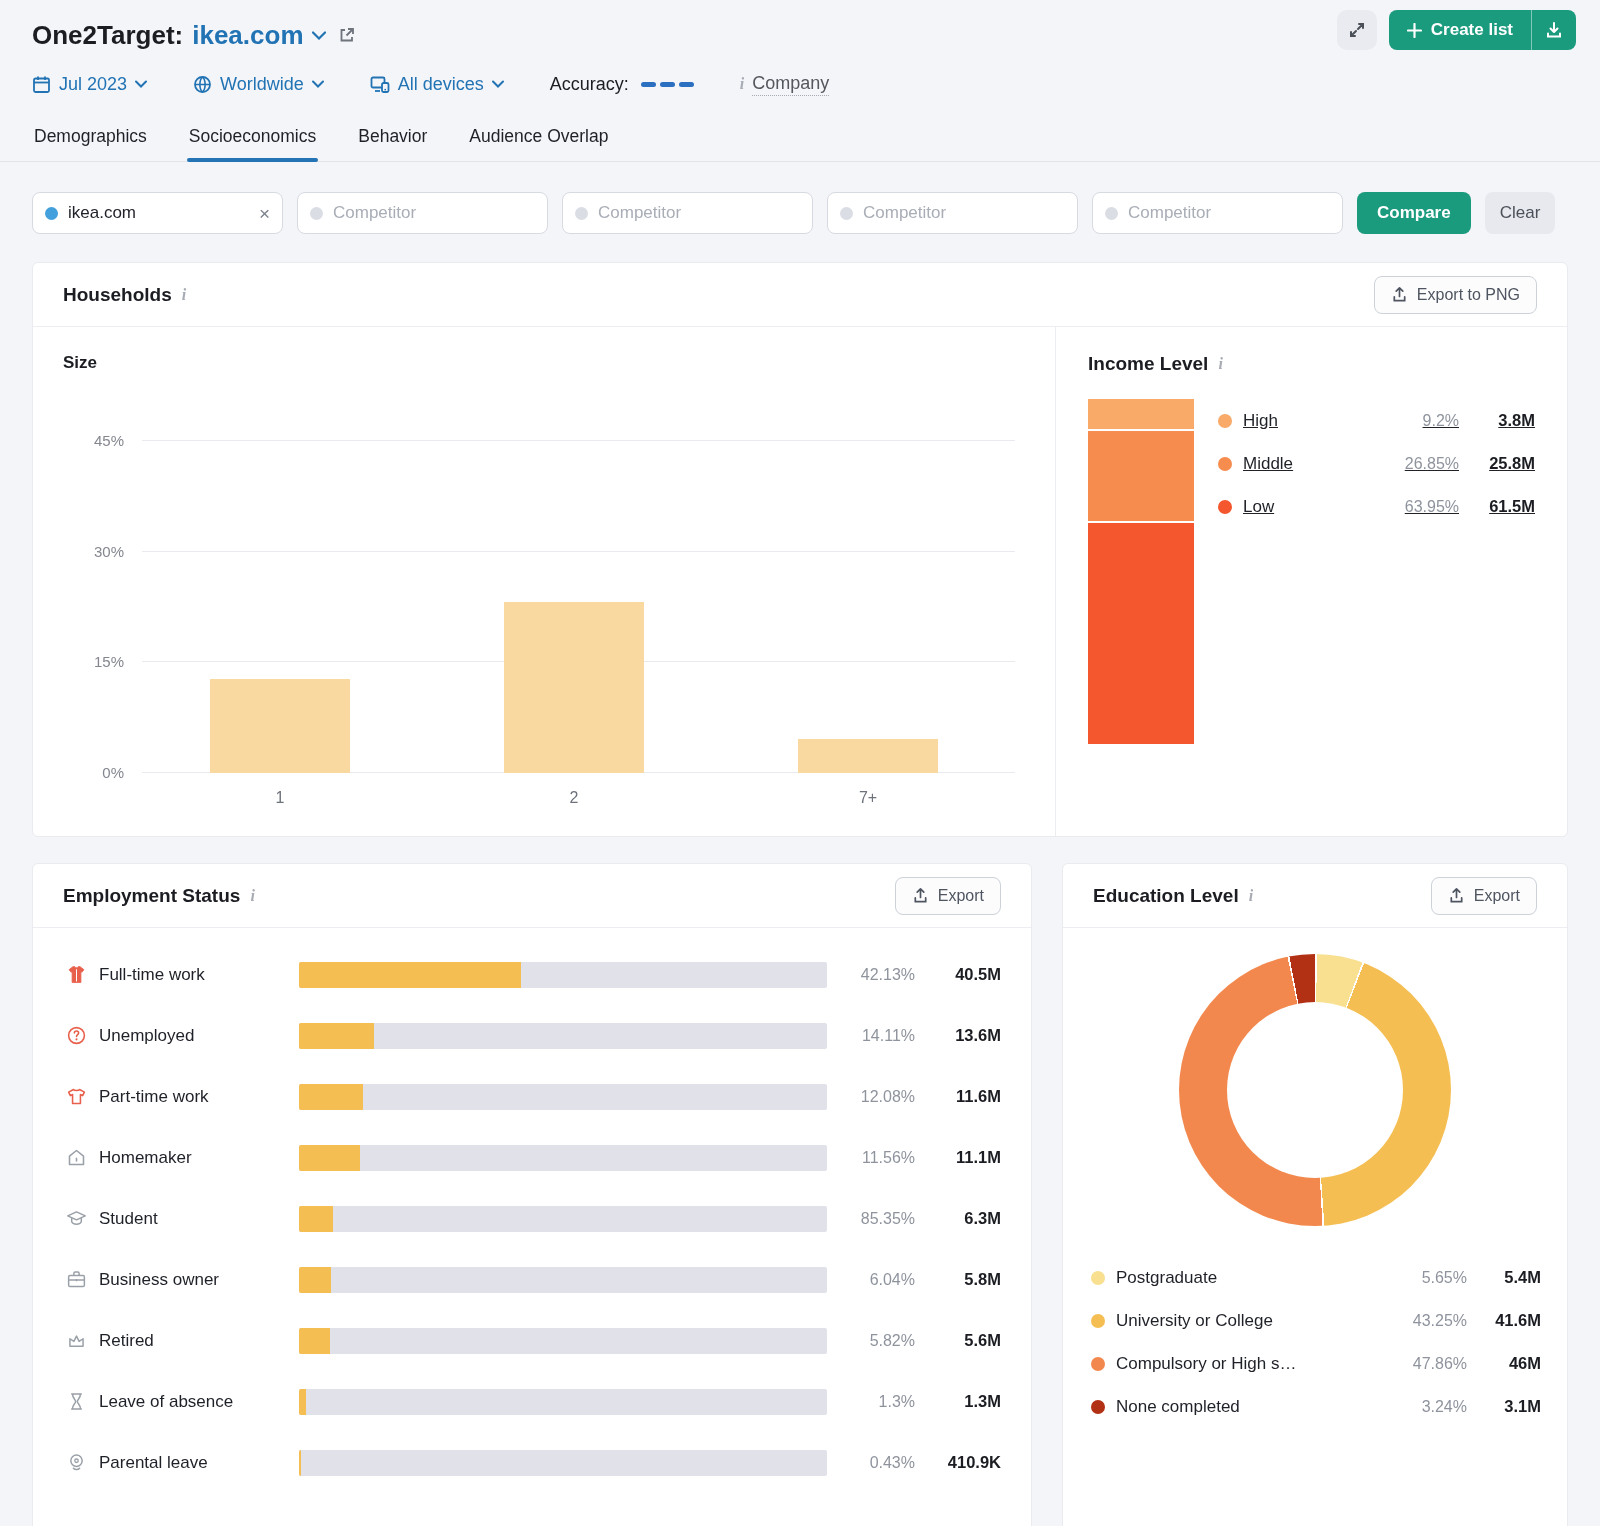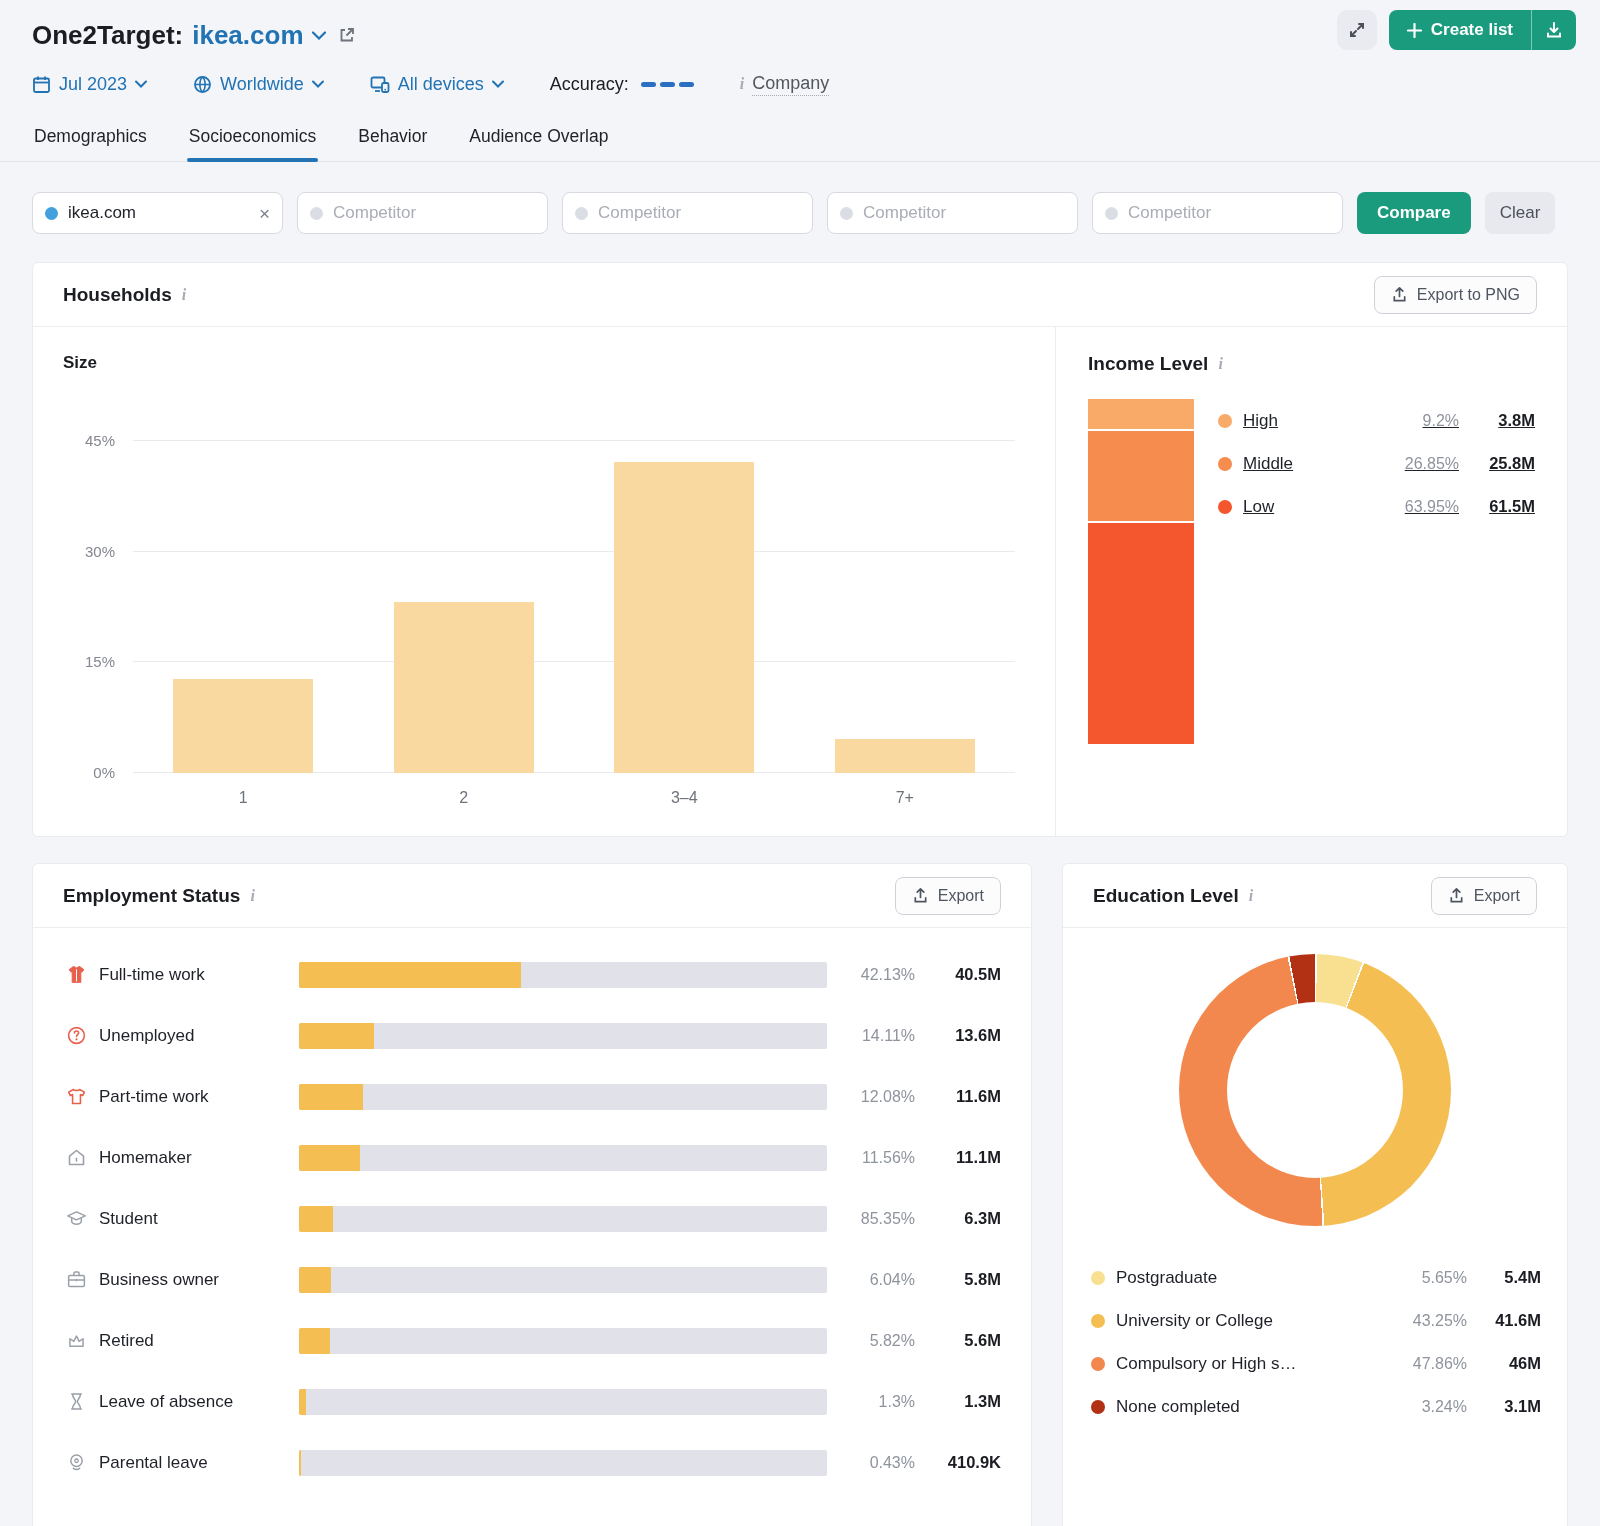--- a/index.html
+++ b/index.html
@@ -66,21 +66,21 @@
   .card-header .info-i { margin-left:10px; }
   .hdr-spacer { flex:1; }
   .export-btn { display:flex; align-items:center; gap:9px; height:38px; padding:0 16px; background:#FCFCFD;
     border:1px solid #CDD2D9; border-radius:8px; color:#4F5560; font-size:16px; cursor:pointer; }
 
   .households-card { margin:28px 32px 0 32px; height:575px; display:flex; flex-direction:column; }
   .households-body { flex:1; display:flex; min-height:0; }
   .size-panel { flex:1; padding:26px 34px 0 30px; }
   .panel-subtitle { font-size:17px; font-weight:700; color:#1B1D22; }
   .size-plot { position:relative; height:352px; margin-top:48px; margin-left:0; }
-  .gridline { position:absolute; left:70px; right:6px; height:1px; background:#E9EAEE; }
+  .gridline { position:absolute; left:79px; right:6px; height:1px; background:#E9EAEE; }
   .gridline .tick { position:absolute; left:-70px; top:0; width:52px; text-align:right;
     transform:translateY(-50%); font-size:15px; color:#84878F; }
   .size-cols { position:absolute; top:0; bottom:0; left:70px; right:6px; display:flex; }
   .size-col { flex:1; position:relative; display:flex; align-items:flex-end; justify-content:center; }
   .size-bar { width:80%; max-width:140px; cursor:pointer; }
   .xlab { position:absolute; top:100%; margin-top:16px; width:100%; text-align:center; font-size:16px; color:#6E727B; }
 
   .income-panel { width:512px; border-left:1px solid #ECEDF1; padding:26px 32px 0 32px; }
   .income-title-row { display:flex; align-items:center; }
   .income-body { display:flex; margin-top:24px; }
@@ -267,24 +267,20 @@
             <span class="tick">0%</span>
           </div>
         <div class="size-cols">
           <div class="size-col">
               <div class="size-bar" style="height: 26.6247%; background: rgb(250, 217, 161);"></div>
               <div class="xlab">1</div>
             </div>
           <div class="size-col">
               <div class="size-bar" style="height: 48.6373%; background: rgb(250, 217, 161);"></div>
               <div class="xlab">2</div>
-            </div>
-          <div class="size-col">
-              <div class="size-bar" style="height: 88.26%; background: rgb(250, 217, 161);"></div>
-              <div class="xlab">3–4</div>
             </div>
           <div class="size-col">
               <div class="size-bar" style="height: 9.64361%; background: rgb(250, 217, 161);"></div>
               <div class="xlab">7+</div>
             </div>
         </div>
       </div>
     </div>
     <div class="income-panel">
       <div class="income-title-row">

